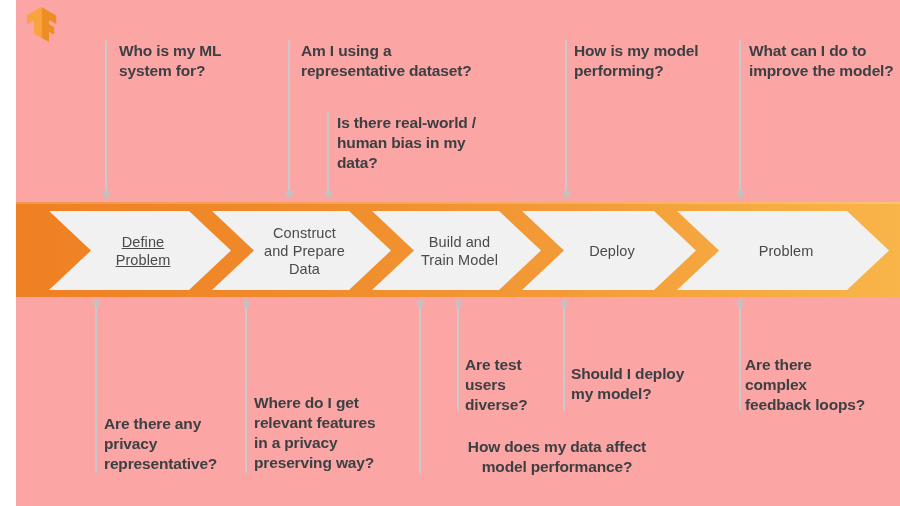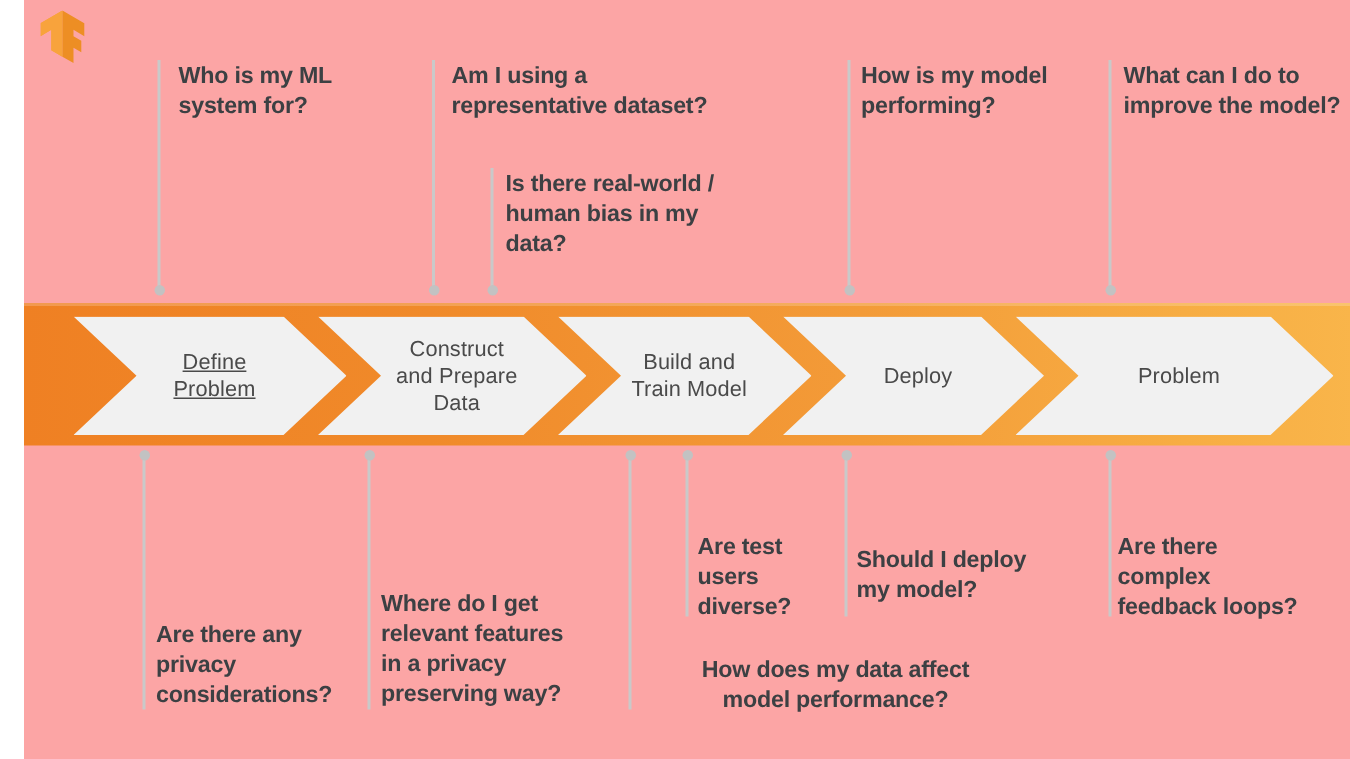--- a/index.html
+++ b/index.html
@@ -162,21 +162,21 @@
     </div>
   <div class="conn bottom" style="left:547px; top:303px; height:108px;">
       <span class="dot"></span>
     </div>
   <div class="conn bottom" style="left:723px; top:303px; height:108px;">
       <span class="dot"></span>
     </div>
 
   <div class="q" style="left:88px; top:414px; width:180px;">Are there any
 privacy
-considerations?</div>
+representative?</div>
   <div class="q" style="left:238px; top:393px; width:190px;">Where do I get
 relevant features
 in a privacy
 preserving way?</div>
   <div class="q" style="left:411px; top:437px; width:260px;text-align:center;">How does my data affect
 model performance?</div>
   <div class="q" style="left:449px; top:355px; width:115px;">Are test
 users
 diverse?</div>
   <div class="q" style="left:555px; top:364px; width:160px;">Should I deploy

